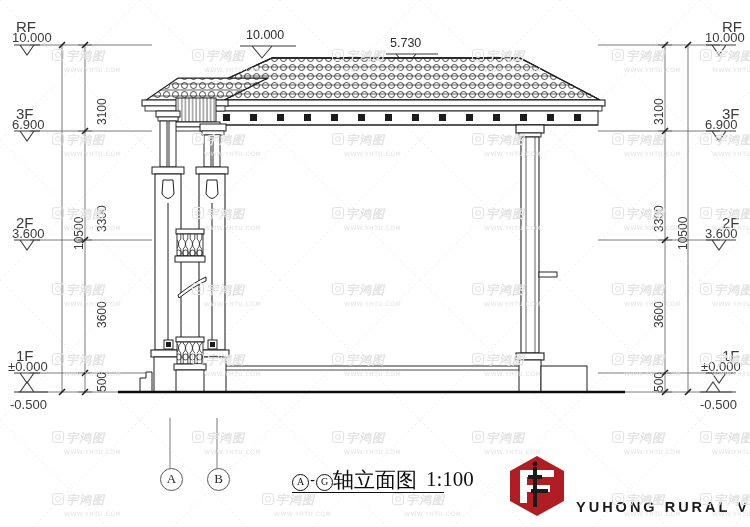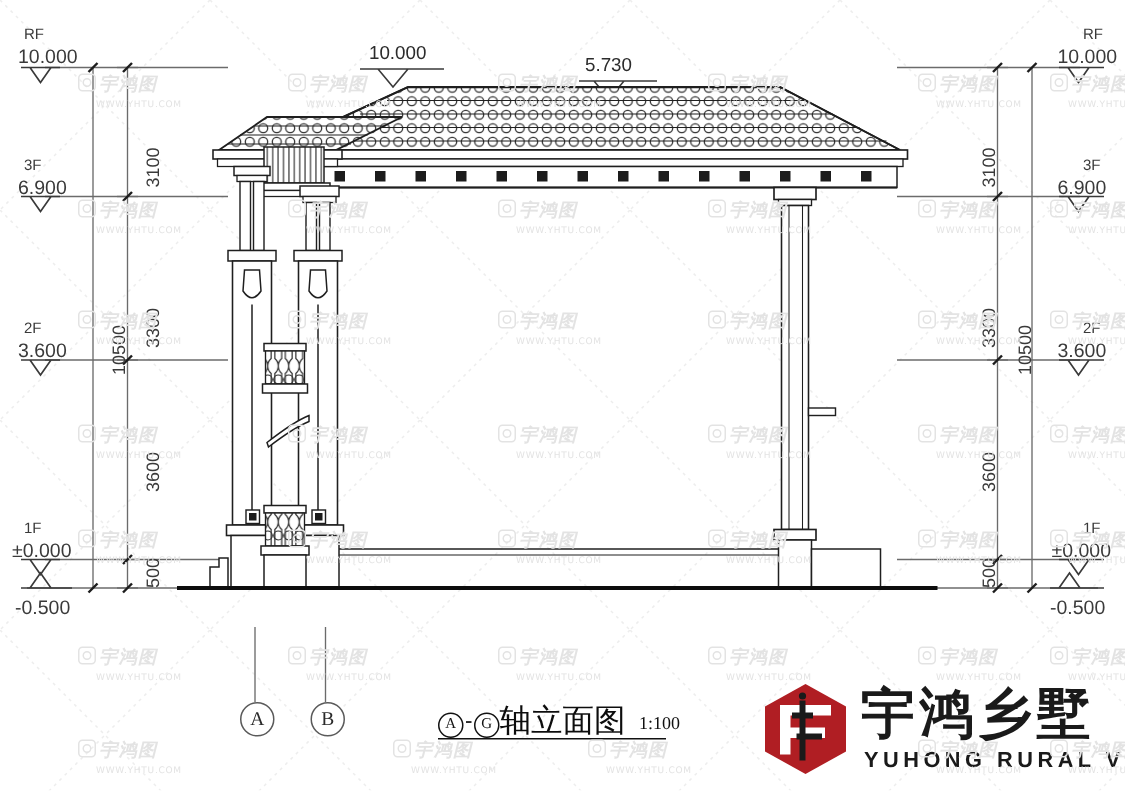--- a/index.html
+++ b/index.html
@@ -50,25 +50,25 @@
     text-align:center;line-height:14px;font-size:10px;font-family:"Liberation Serif", serif;
     color:#111;vertical-align:3px;
   }
   .title-dash{display:inline-block;font-size:15px;color:#111;vertical-align:3px;padding:0 1px;}
   .title-cn{
     font-family:"DejaVu Sans", sans-serif;
     font-size:21px;color:#0d0d0d;letter-spacing:0px;vertical-align:1px;
   }
   .title-scale{
     font-family:"Liberation Serif", serif;
-    font-size:12px;color:#111;margin-left:9px;vertical-align:2px;letter-spacing:0px;
+    font-size:21px;color:#111;margin-left:9px;vertical-align:2px;letter-spacing:0px;
   }
   .title-rule{position:absolute;left:292px;top:492px;width:152px;height:1.4px;background:#111;}
   .lvl{position:absolute;font-family:"Liberation Sans", sans-serif;color:#3a3a3a;white-space:nowrap;}
-  .lvl-name{font-size:10px;}
+  .lvl-name{font-size:15px;}
   .lvl-val{font-size:13px;}
   .dimtxt{
     position:absolute;font-family:"Liberation Sans", sans-serif;font-size:12px;color:#3a3a3a;
     transform-origin:0 0;white-space:nowrap;
   }
   .toptxt{position:absolute;font-family:"Liberation Sans", sans-serif;font-size:12.5px;color:#2c2c2c;white-space:nowrap;}
   .grid-lbl{
     position:absolute;width:21px;height:21px;border:1px solid #5a5a5a;border-radius:50%;
     text-align:center;line-height:20px;font-family:"Liberation Serif", serif;font-size:13px;color:#2a2a2a;
     background:#fff;
@@ -351,21 +351,20 @@
   <div class="logo">
     <svg class="logo-mark" viewBox="0 0 62 62">
       <path d="M31,1 L58,16 L58,46 L31,61 L4,46 L4,16 Z" fill="#B01E23"></path>
       <path d="M31,6.5 L53,18.8 L53,43.2 L31,55.5 L9,43.2 L9,18.8 Z" fill="#ffffff" opacity="0"></path>
       <path d="M14,15 L48,15 L48,22 L21,22 L21,30 L44,30 L44,37 L21,37 L21,48 L14,48 Z" fill="#ffffff"></path>
       <rect x="27" y="12" width="4" height="40" fill="#1a1a1a"></rect>
       <path d="M22,20 L36,20 L36,24 L22,24 Z" fill="#1a1a1a"></path>
       <path d="M25,34 L42,34 L42,38 L25,38 Z" fill="#1a1a1a"></path>
       <circle cx="29" cy="9" r="2.4" fill="#1a1a1a"></circle>
     </svg>
-    <div class="logo-cn">宇鸿乡墅</div>
     <div class="logo-en">YUHONG RURAL VILLAS</div>
   </div>
 
   <div id="wm-layer">
       <div class="wm" style="left: 52px; top: 48px;">
         <span class="wm-cn"><span class="wm-badge"></span>宇鸿图</span>
         <span class="wm-url">WWW.YHTU.COM</span>
       </div>
       <div class="wm" style="left: 192px; top: 48px;">
         <span class="wm-cn"><span class="wm-badge"></span>宇鸿图</span>

